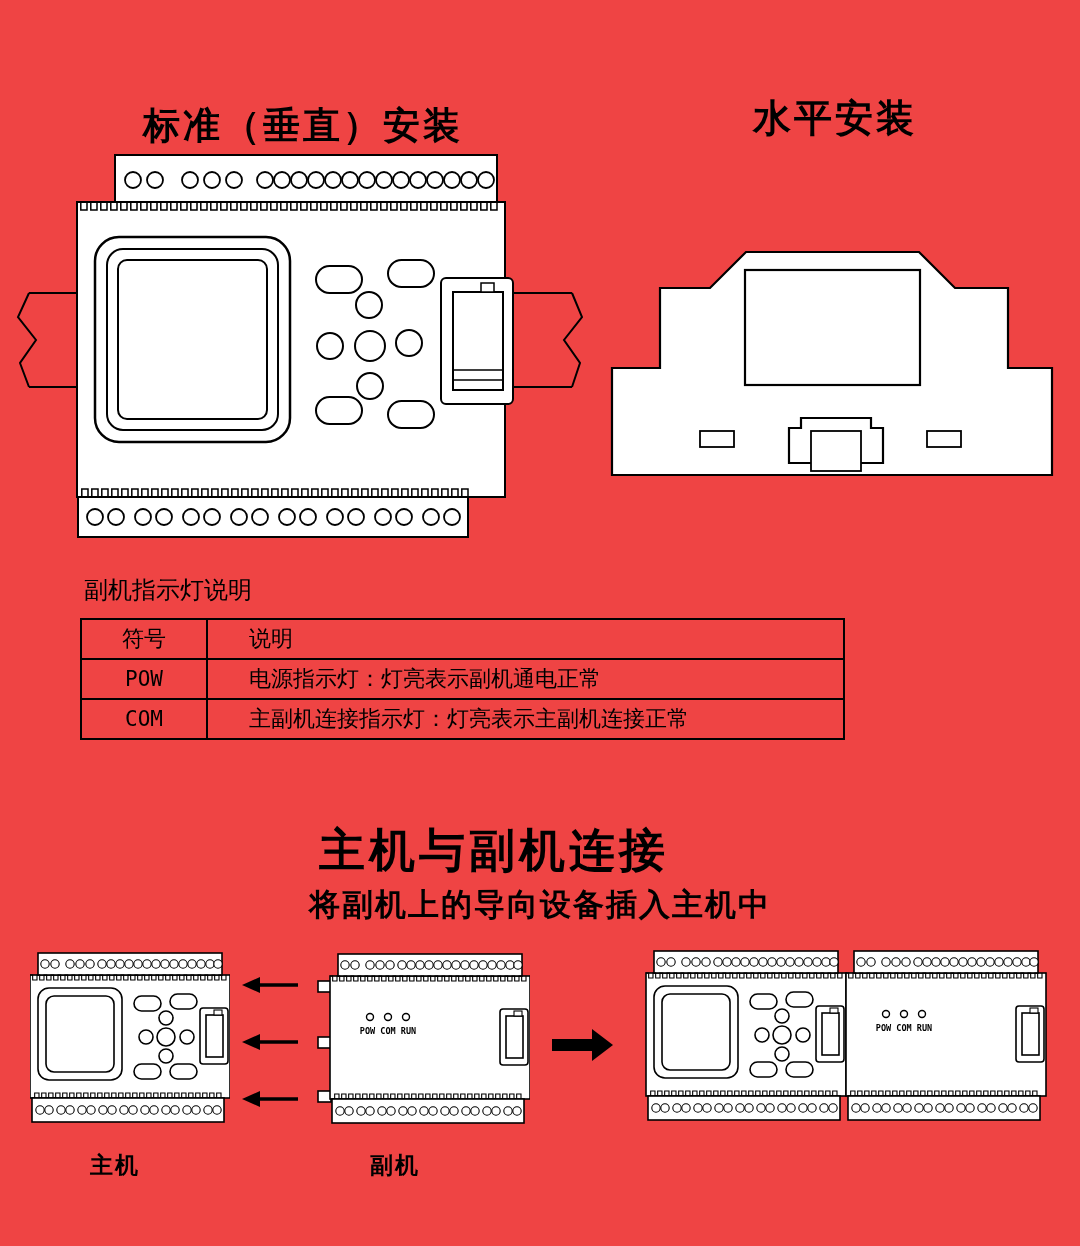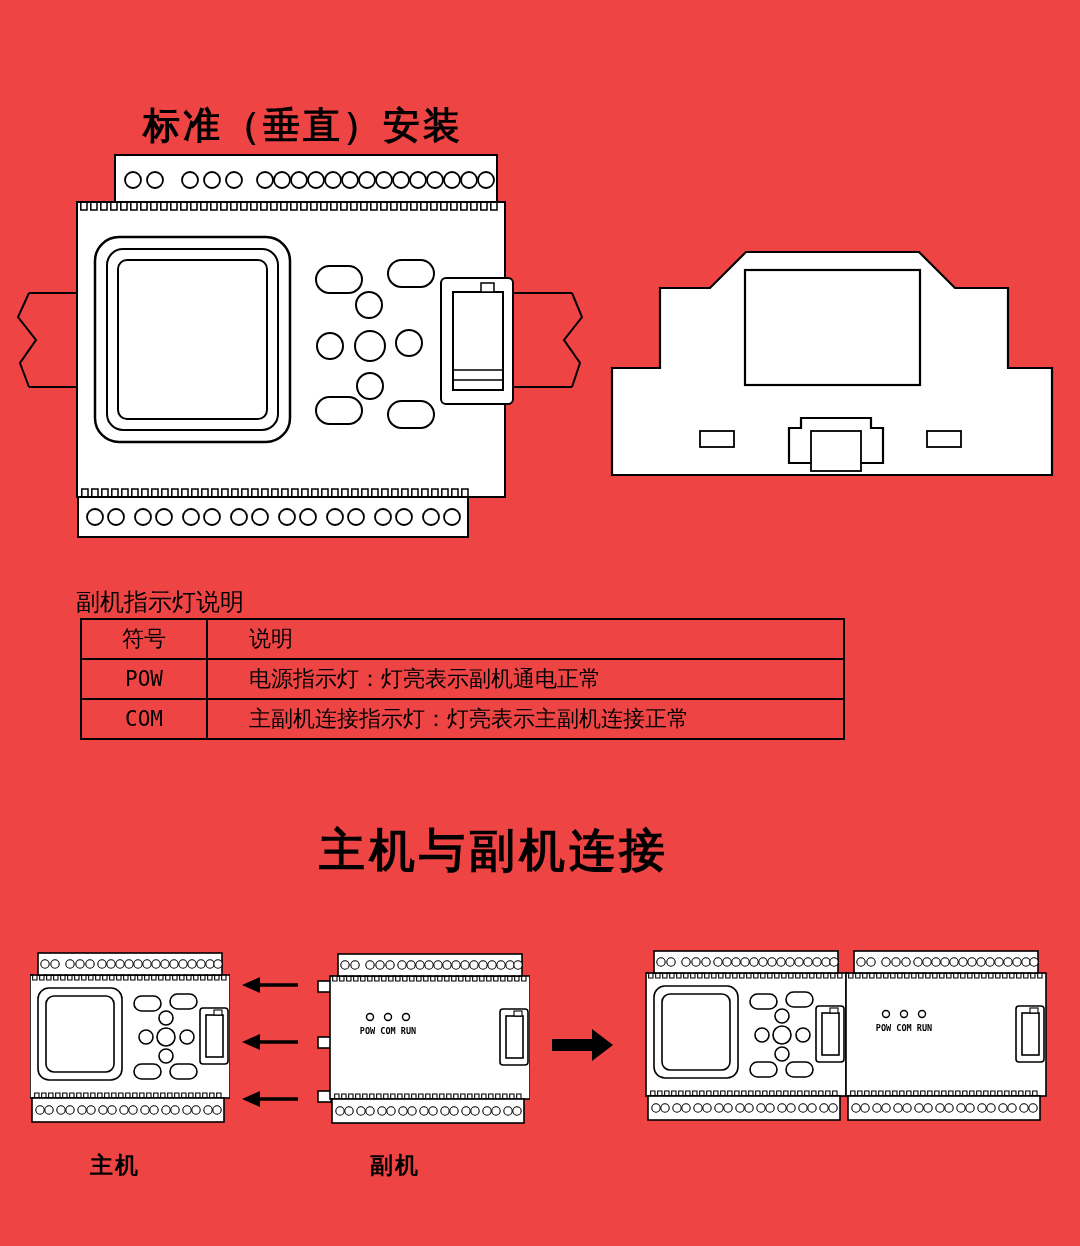--- a/index.html
+++ b/index.html
@@ -1,21 +1,21 @@
 <!DOCTYPE html>
 <html><head>
 <meta charset="utf-8">
 <style>
   html,body{margin:0;padding:0;background:#fff;}
   #page{position:relative;width:1080px;height:1246px;background:#ef4444;color:#000;overflow:hidden;
         font-family:"Liberation Sans","DejaVu Sans",sans-serif;}
   .abs{position:absolute;}
   .t-vert{position:absolute;left:143px;top:76px;font:700 37px "Liberation Serif","DejaVu Serif",serif;letter-spacing:3px;white-space:nowrap;}
   .t-horz{position:absolute;left:753px;top:68px;font:700 38px "Liberation Serif","DejaVu Serif",serif;letter-spacing:3px;white-space:nowrap;}
-  .sec-head{position:absolute;left:76px;top:574px;font:400 24px "Liberation Sans","DejaVu Sans",sans-serif;margin-top:12px;}
+  .sec-head{position:absolute;left:84px;top:574px;font:400 24px "Liberation Sans","DejaVu Sans",sans-serif;}
   .ind-table{position:absolute;left:80px;top:618px;width:765px;border-collapse:collapse;table-layout:fixed;}
   .ind-table col.c1{width:126px;}
   .ind-table th,.ind-table td{border:2px solid #000;height:36px;font-size:22px;font-weight:400;vertical-align:middle;}
   .ind-table th.sym-h{text-align:center;}
   .ind-table td.sym{text-align:center;font-family:"DejaVu Sans Mono","Liberation Mono",monospace;font-size:21px;}
   .ind-table th.desc-h,.ind-table td.desc{text-align:left;padding-left:41px;}
   .conn-title{position:absolute;left:0;width:988px;top:820px;text-align:center;
               font:700 46px "Liberation Sans","DejaVu Sans",sans-serif;letter-spacing:4px;}
   .conn-sub{position:absolute;left:0;width:1080px;top:884px;text-align:center;
             font:700 31px "Liberation Sans","DejaVu Sans",sans-serif;letter-spacing:2px;}
@@ -100,20 +100,21 @@
       <g id="g-face-slave" fill="none" stroke="#000" stroke-width="1.4">
         <circle cx="40" cy="64" r="3.5" fill="#fff"></circle>
         <circle cx="58" cy="64" r="3.5" fill="#fff"></circle>
         <circle cx="76" cy="64" r="3.5" fill="#fff"></circle>
         <use href="#g-connector"></use>
       </g>
     </defs>
   </svg>
 
   <h1 class="t-vert">标准（垂直）安装</h1>
+  <h1 class="t-horz">水平安装</h1>
 
   <svg class="abs" style="left:15px;top:150px" width="570" height="400" viewBox="0 0 570 400" fill="none" stroke="#000" stroke-width="2">
     <path d="M14 143 H62 M14 237 H62"></path>
     <polyline points="14,143 3,167 21,190 5,213 14,237"></polyline>
     <path d="M490 143 H557 M490 237 H557"></path>
     <polyline points="557,143 567,167 549,190 565,213 557,237"></polyline>
 
     <rect x="62" y="52" width="428" height="295" fill="#fff"></rect>
 
     <rect x="100" y="5" width="382" height="47" fill="#fff"></rect>
@@ -211,20 +212,21 @@
       <td class="desc">电源指示灯：灯亮表示副机通电正常</td>
     </tr>
     <tr>
       <td class="sym">COM</td>
       <td class="desc">主副机连接指示灯：灯亮表示主副机连接正常</td>
     </tr>
   </tbody>
     </table>
 
   <div class="conn-title">主机与副机连接</div>
+  <div class="conn-sub">将副机上的导向设备插入主机中</div>
 
   <svg class="abs" style="left:30px;top:952px" width="200" height="175" viewBox="0 0 200 175">
     <use href="#g-chassis"></use>
     <use href="#g-face-master"></use>
   </svg>
 
   <svg class="abs" style="left:240px;top:965px" width="62" height="150" viewBox="0 0 62 150">
     <g>
       <path d="M58 20 H16" stroke="#000" stroke-width="3.5"></path>
       <polygon points="2,20 20,12 20,28" fill="#000"></polygon>

